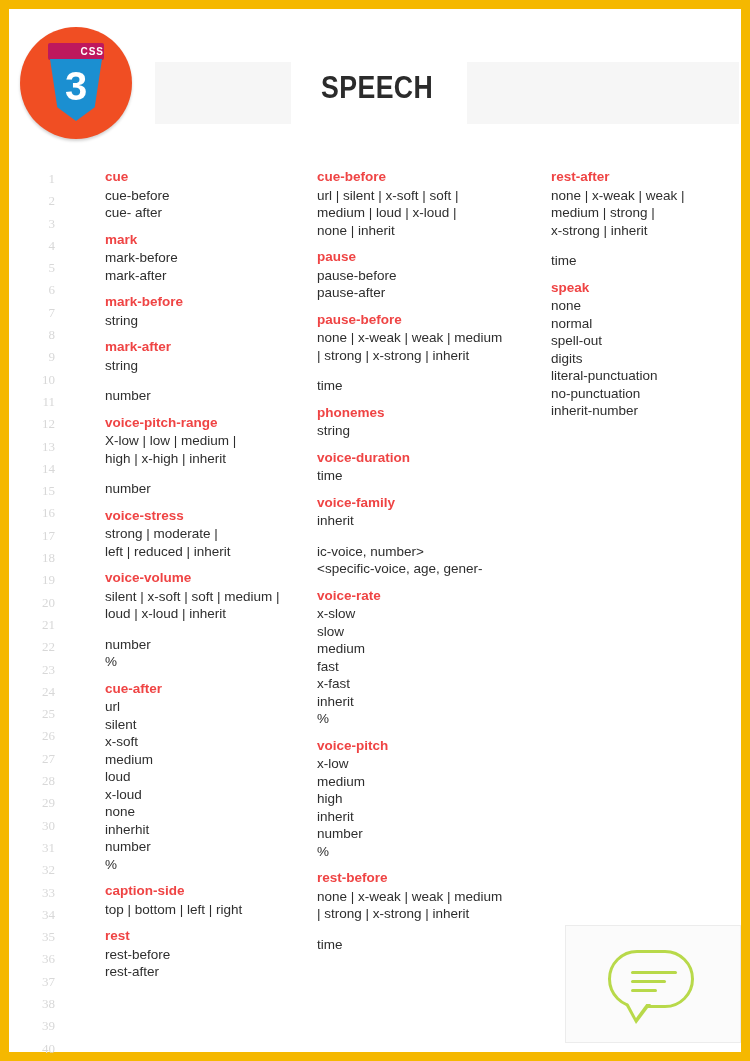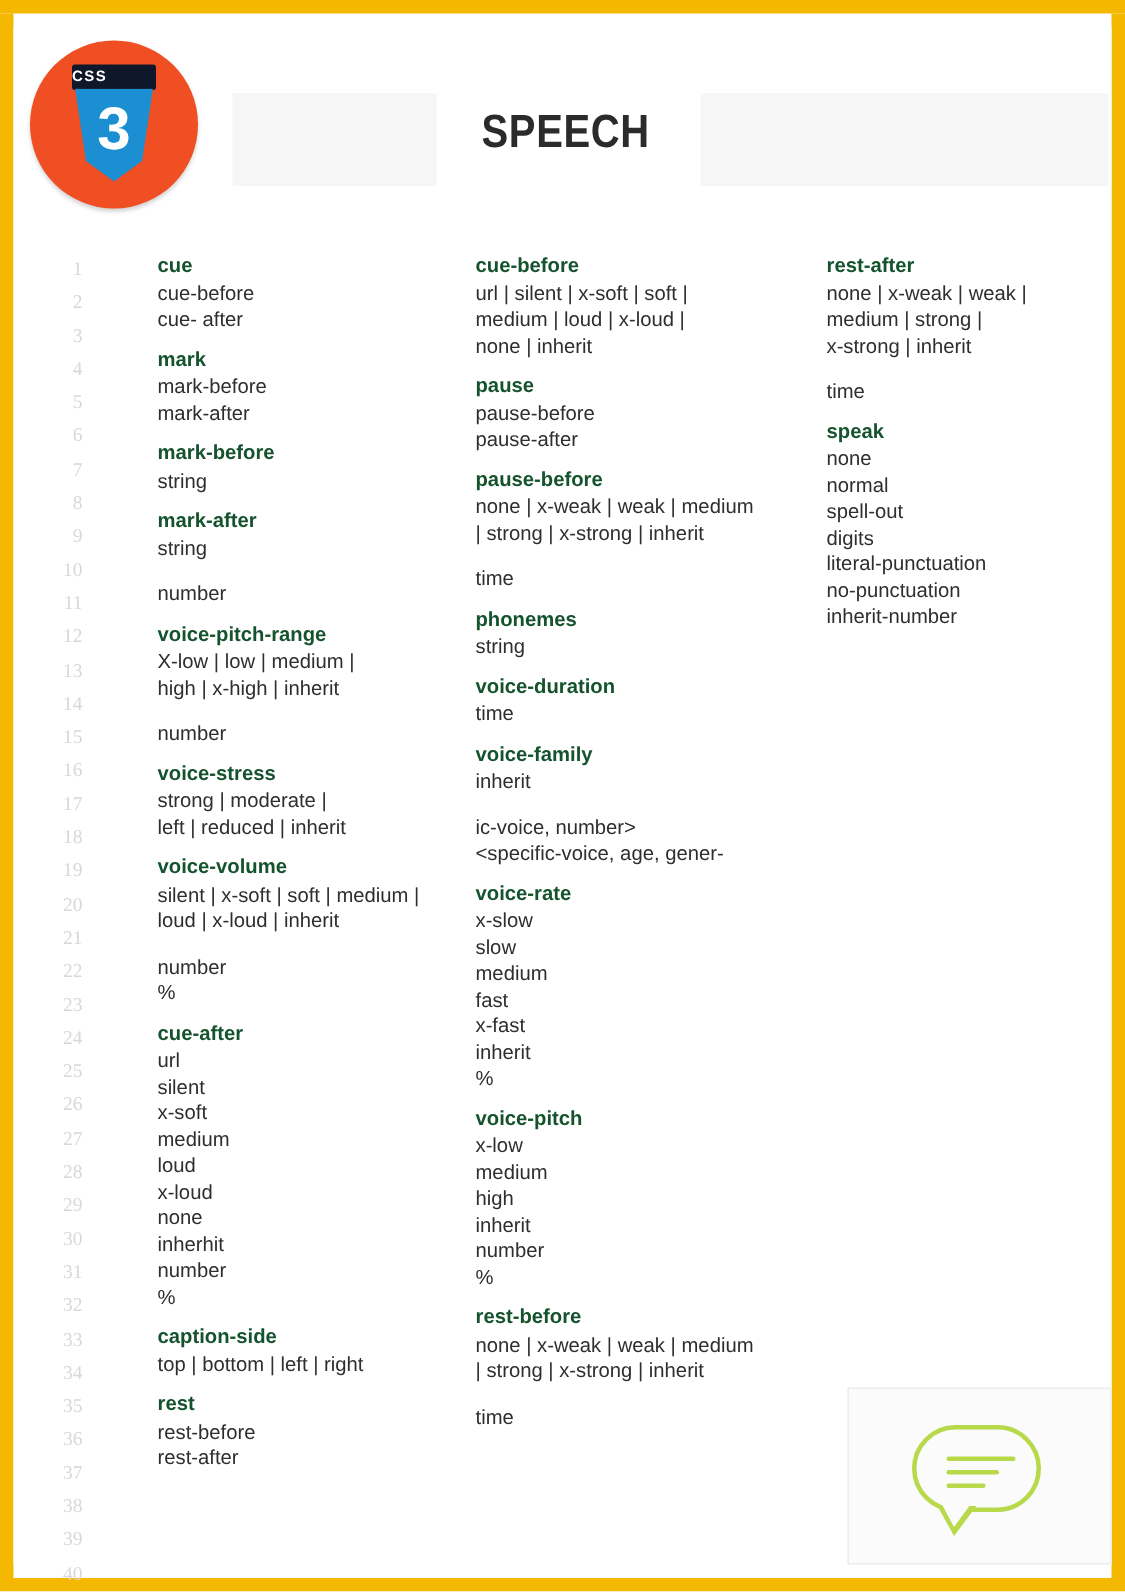--- a/index.html
+++ b/index.html
@@ -58,28 +58,29 @@
     background: #f04e23;
     box-shadow: 0 2px 3px rgba(0,0,0,0.18);
   }
   .logo-badge {
     position: absolute;
     left: 50%;
     top: 16px;
     transform: translateX(-50%);
     width: 56px;
     height: 17px;
-    background: #0f172a;
+    background: #be185d;
     border-radius: 2px;
     color: #ffffff;
     font-size: 10px;
     font-weight: bold;
     letter-spacing: 1px;
-    text-align: left;
+    text-align: right;
     line-height: 17px;
+    padding-left: 12px;
   }
   .logo-shield {
     position: absolute;
     left: 50%;
     top: 32px;
     transform: translateX(-50%);
     width: 52px;
     height: 62px;
     background: #1b8fd1;
     clip-path: polygon(0% 0%, 100% 0%, 86% 78%, 50% 100%, 14% 78%);
@@ -137,21 +138,21 @@
     top: 0;
     font-size: 13.5px;
     line-height: 17.5px;
     color: #2e2e2e;
   }
   .col.c1 { left: 96px;  width: 200px; }
   .col.c2 { left: 308px; width: 228px; }
   .col.c3 { left: 542px; width: 192px; }
 
   .prop {
-    color: #14532d;
+    color: #ef4444;
     font-weight: bold;
     font-size: 13.5px;
     line-height: 18.5px;
     margin-top: 9px;
   }
   .col .block:first-child .prop { margin-top: 0; }
   .vals {
     color: #2e2e2e;
     font-size: 13.5px;
     line-height: 17.5px;

